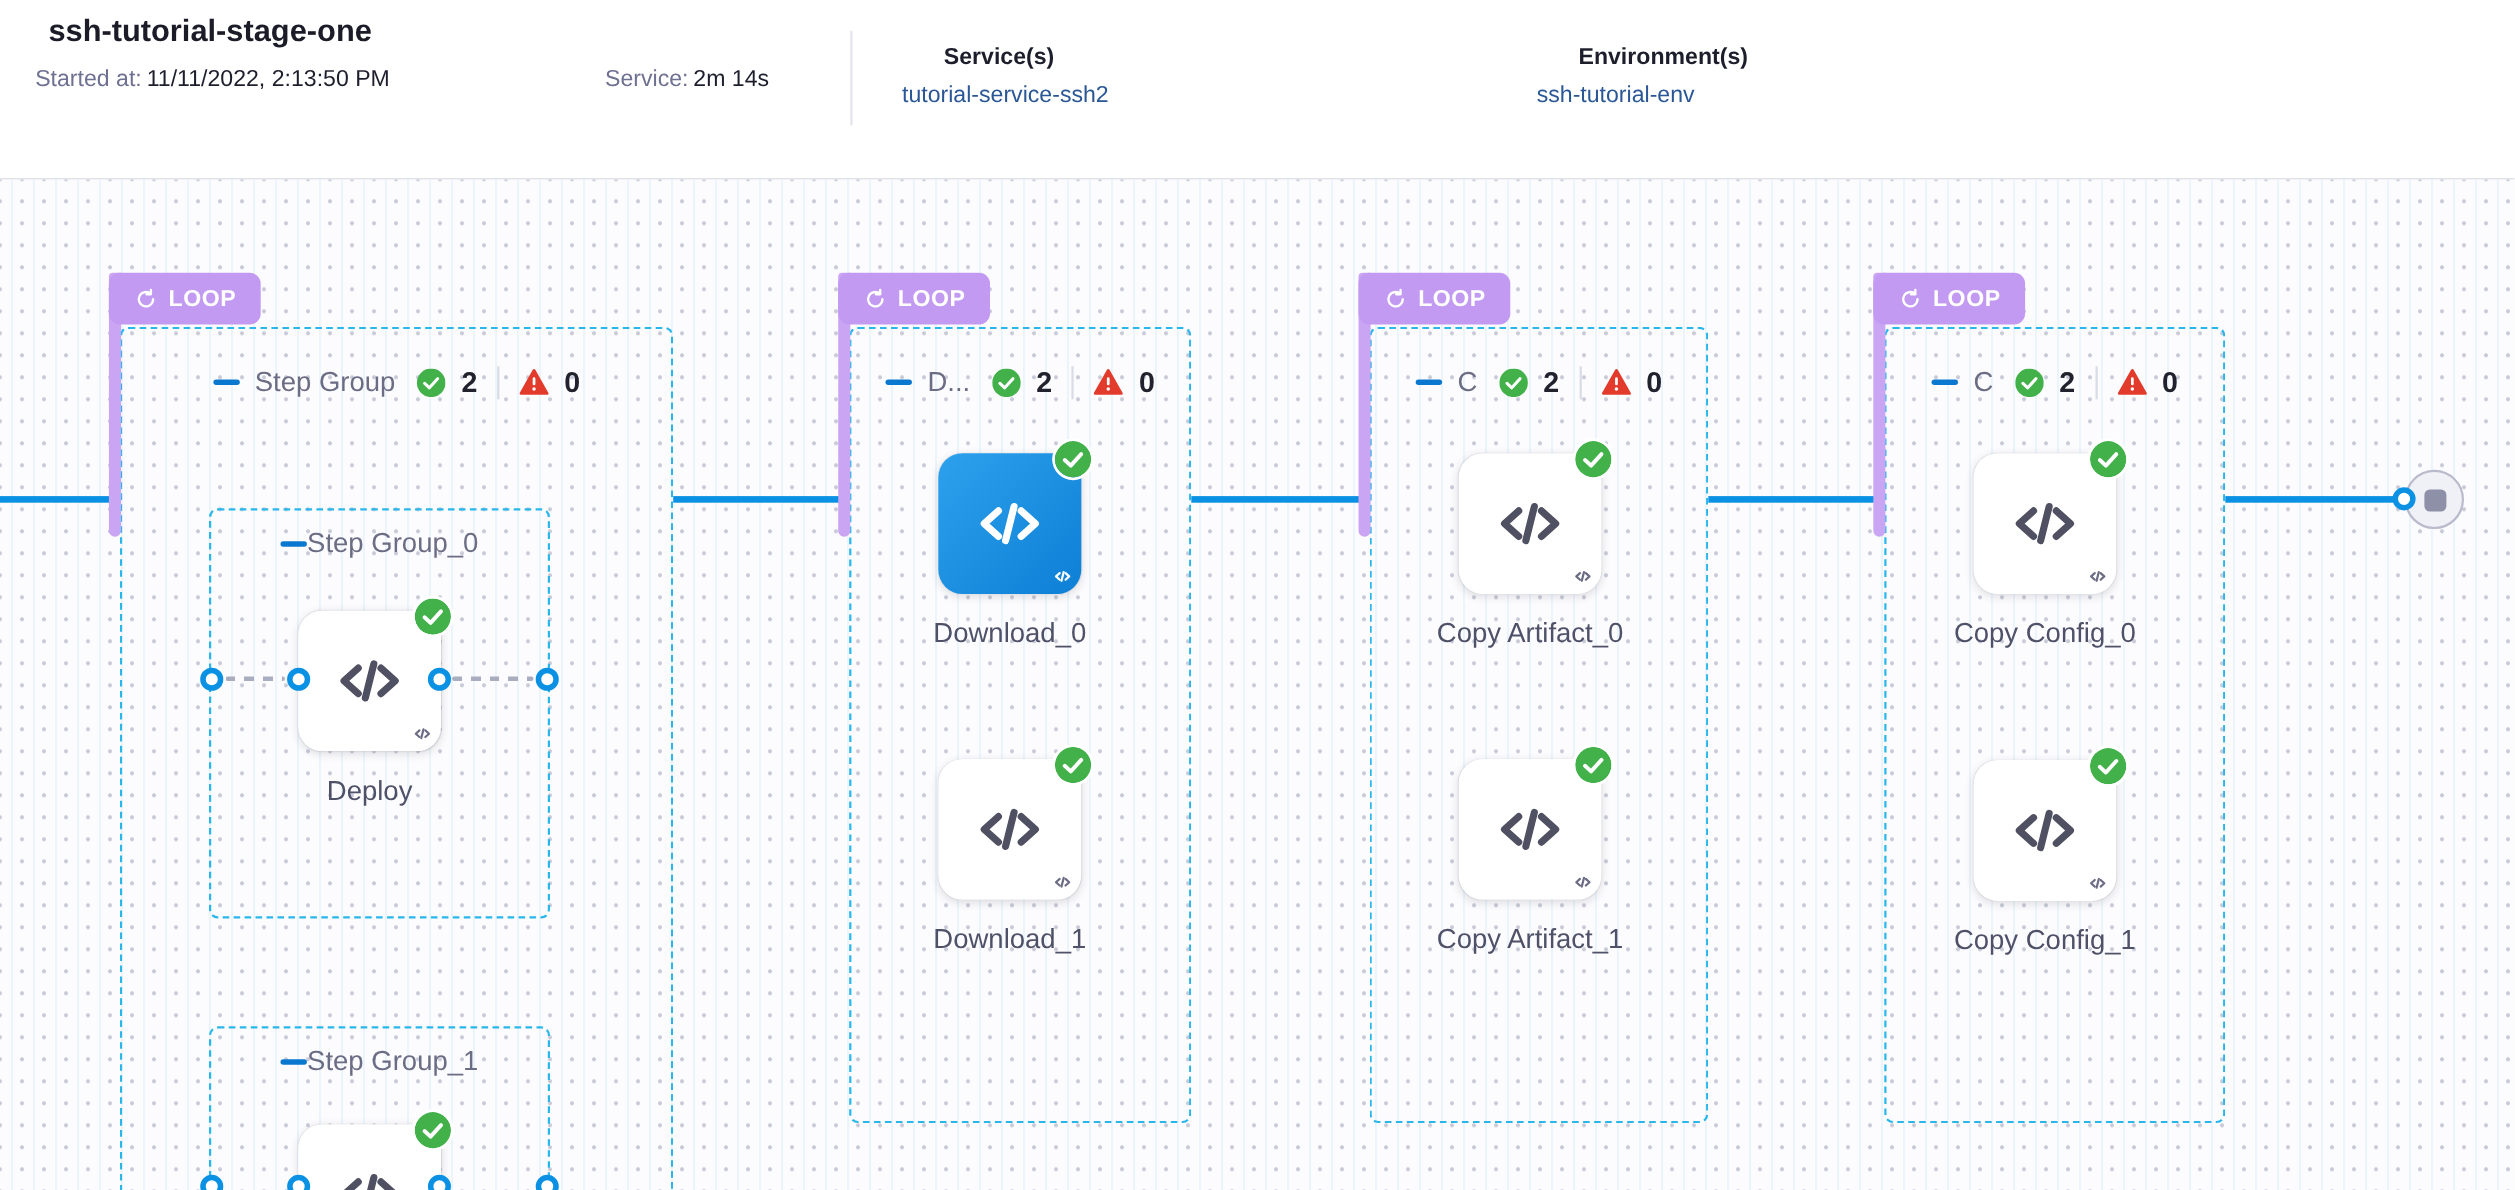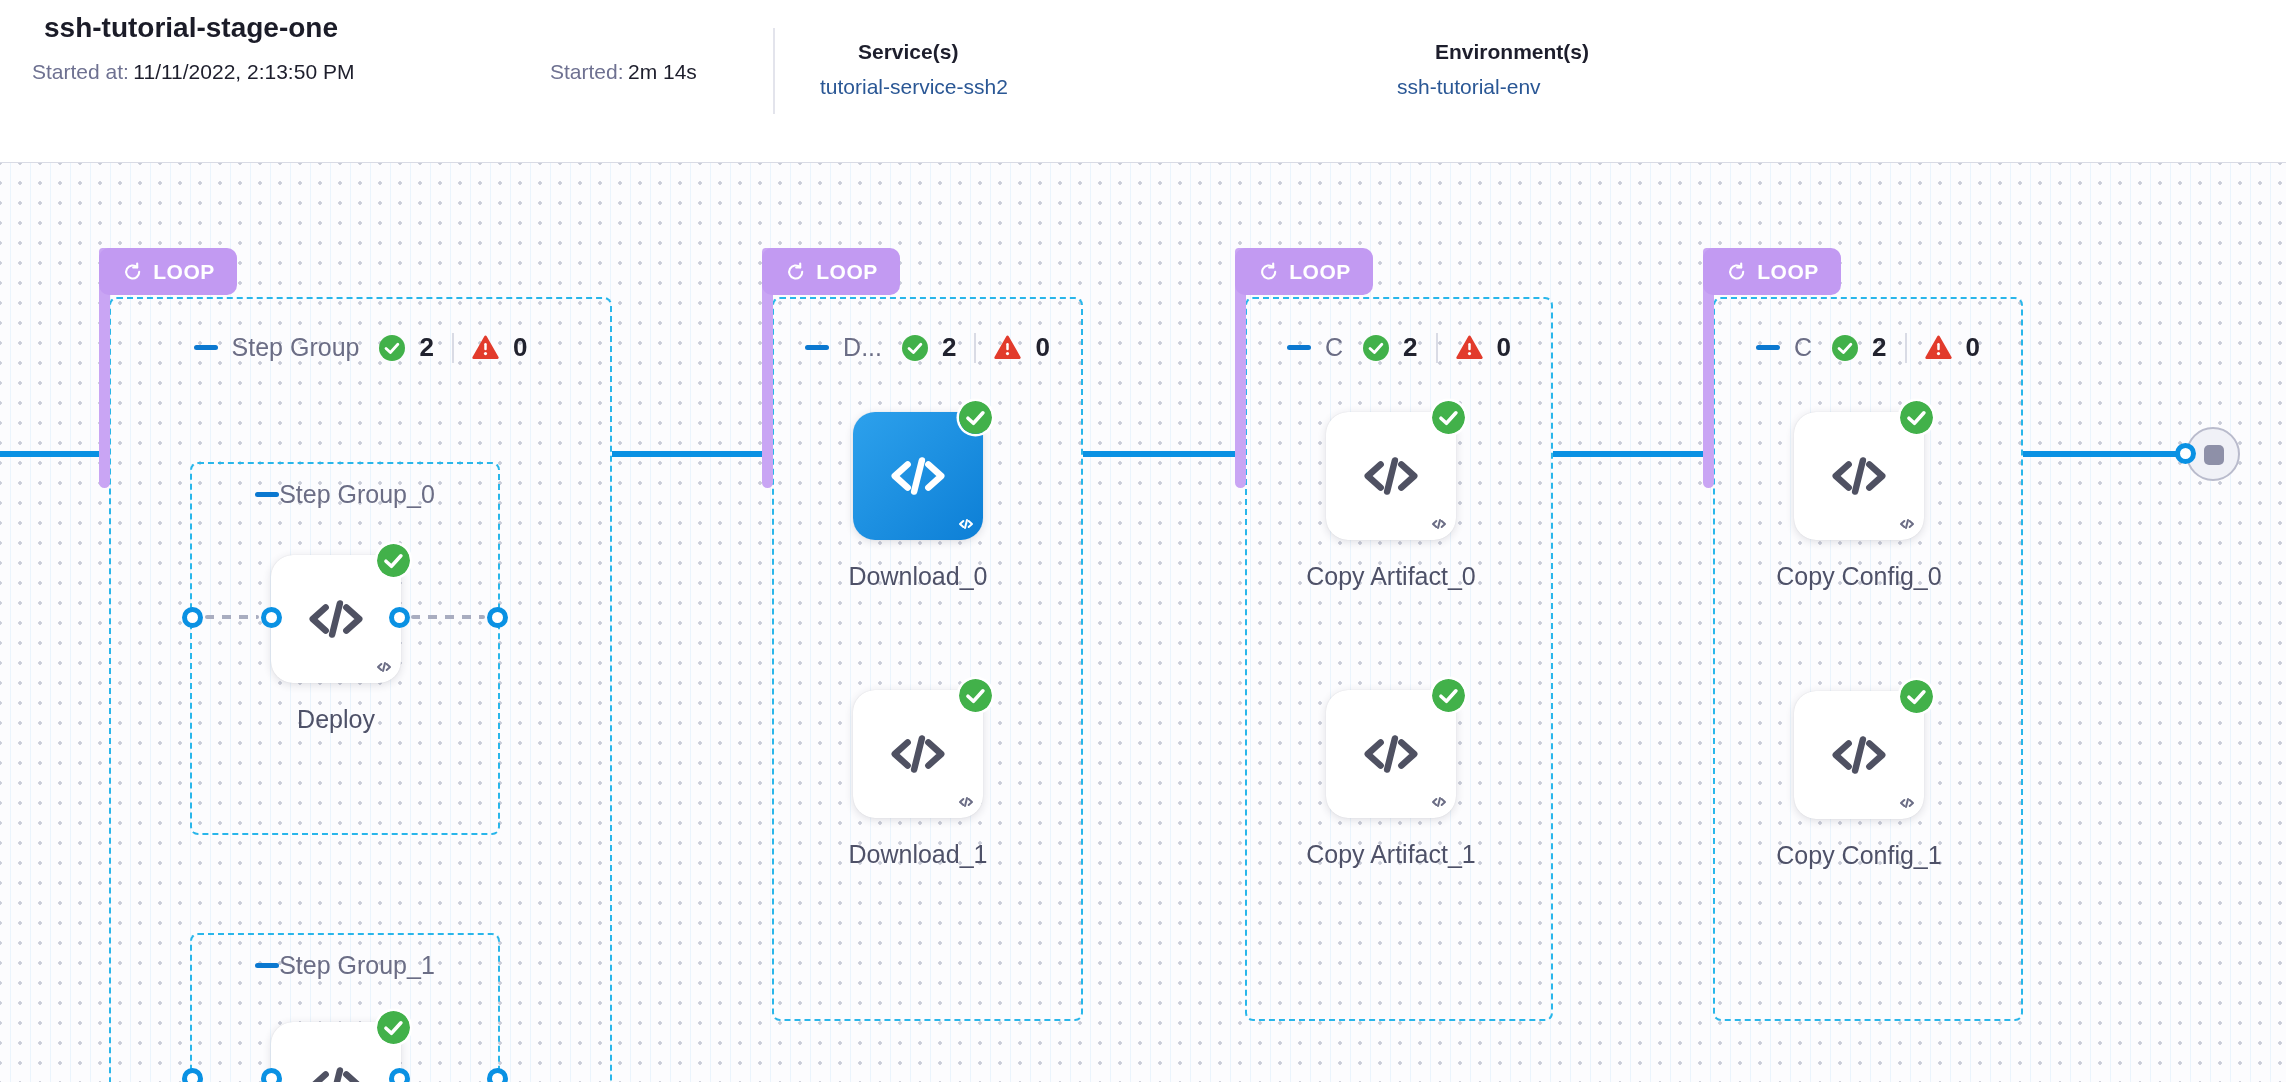--- a/index.html
+++ b/index.html
@@ -76,21 +76,21 @@
 </head>
 <body>
 
 <div class="exec-header">
   <div class="exec-title">ssh-tutorial-stage-one</div>
   <div class="started-at">
     <span class="meta-label">Started at:</span>
     <span class="meta-value">11/11/2022, 2:13:50 PM</span>
   </div>
   <div class="duration">
-    <span class="meta-label">Started:</span>
+    <span class="meta-label">Service:</span>
     <span class="meta-value">2m 14s</span>
   </div>
   <div class="hdr-divider"></div>
   <div class="svc-block svc">
     <span class="blk-label">Service(s)</span>
     <a class="blk-link">tutorial-service-ssh2</a>
   </div>
   <div class="svc-block env">
     <span class="blk-label">Environment(s)</span>
     <a class="blk-link">ssh-tutorial-env</a>

